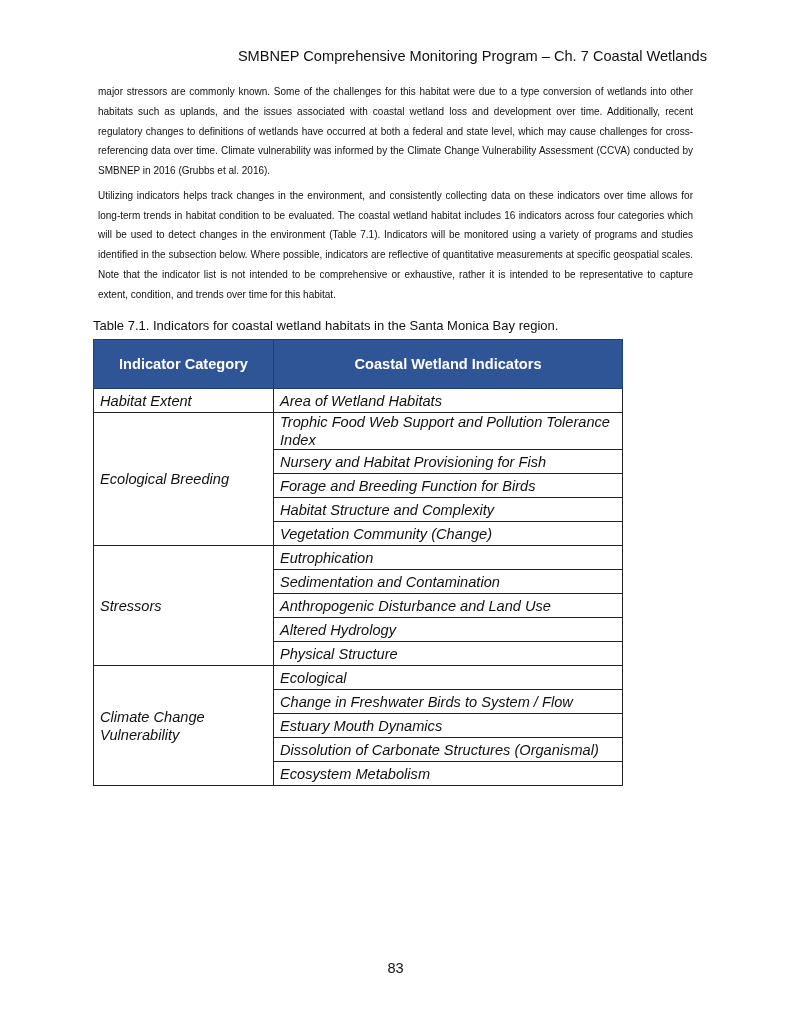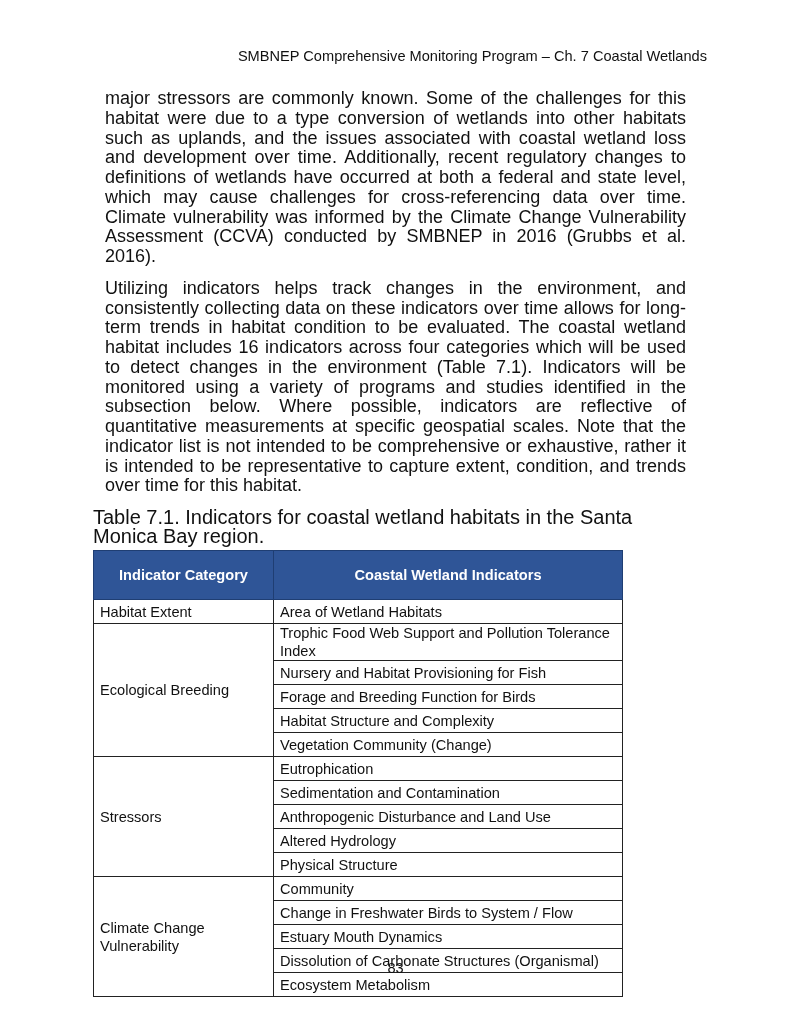--- a/index.html
+++ b/index.html
@@ -6,36 +6,37 @@
   body {
     width: 791px; height: 1024px; position: relative; overflow: hidden;
     font-family: "Liberation Sans", sans-serif; color: #111111;
   }
   .page-header {
     position: absolute; top: 47px; right: 84px;
     font-size: 14.6px; line-height: 18px; text-align: right; color: #111;
   }
   .content { position: absolute; left: 93px; width: 605px; top: 77px; }
   .para {
-    font-size: 18px; line-height: 19.75px; text-align: justify; margin: 12px;
+    font-size: 10px; line-height: 19.75px; text-align: justify; margin: 5px;
   }
   .section-heading {
     font-size: 16.5px; font-weight: bold; margin: 18px 0 16px 0; line-height: 20px;
   }
-  .caption { font-size: 20px; line-height: 19px; margin: 12px 0 4px 0; }
+  .caption { font-size: 13px; line-height: 19px; margin: 12px 0 4px 0; }
   table.ind {
     width: 530px; border-collapse: collapse; font-size: 14.6px; table-layout: fixed;
   }
   table.ind th {
     background: #2F5597; color: #ffffff; font-weight: bold; height: 48px;
     border: 1px solid #1f3e73; text-align: center; padding: 0 4px;
   }
   table.ind td {
     border: 1px solid #222; padding: 0 6px; height: 23px; line-height: 18px;
     vertical-align: middle;
+    font-style: italic;
   }
   table.ind col.c1 { width: 180px; }
   .page-number {
     position: absolute; top: 960px; left: 0; width: 791px; text-align: center;
     font-size: 14.6px;
   }
 </style>
 </head>
 <body>
 
@@ -95,21 +96,21 @@
         </tr>
       <tr>
           <td>Altered Hydrology</td>
         </tr>
       <tr>
           <td>Physical Structure</td>
         </tr>
 
       <tr>
         <td rowspan="5">Climate Change Vulnerability</td>
-        <td>Community</td>
+        <td>Ecological</td>
       </tr>
       <tr>
           <td>Change in Freshwater Birds to System / Flow</td>
         </tr>
       <tr>
           <td>Estuary Mouth Dynamics</td>
         </tr>
       <tr>
           <td>Dissolution of Carbonate Structures (Organismal)</td>
         </tr>

